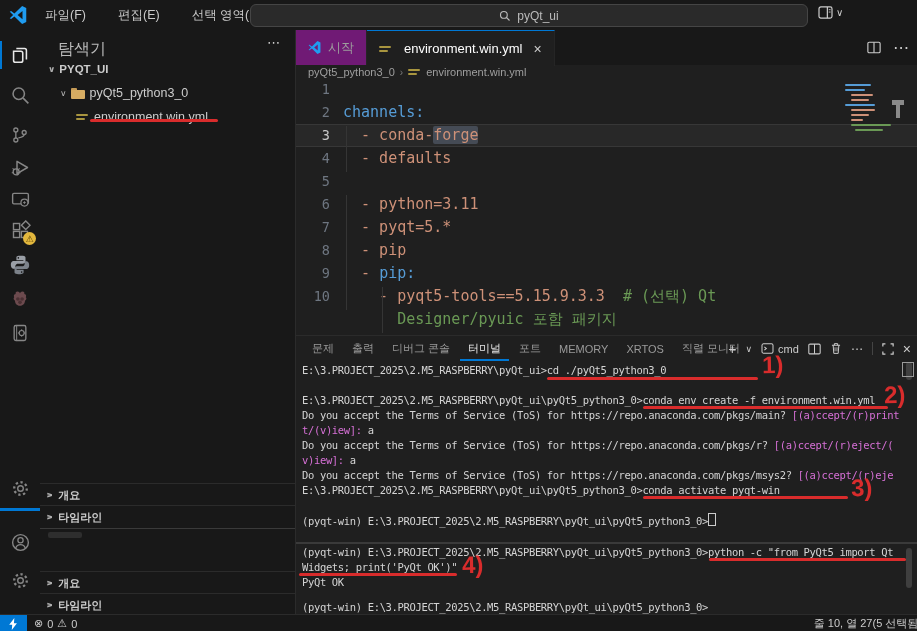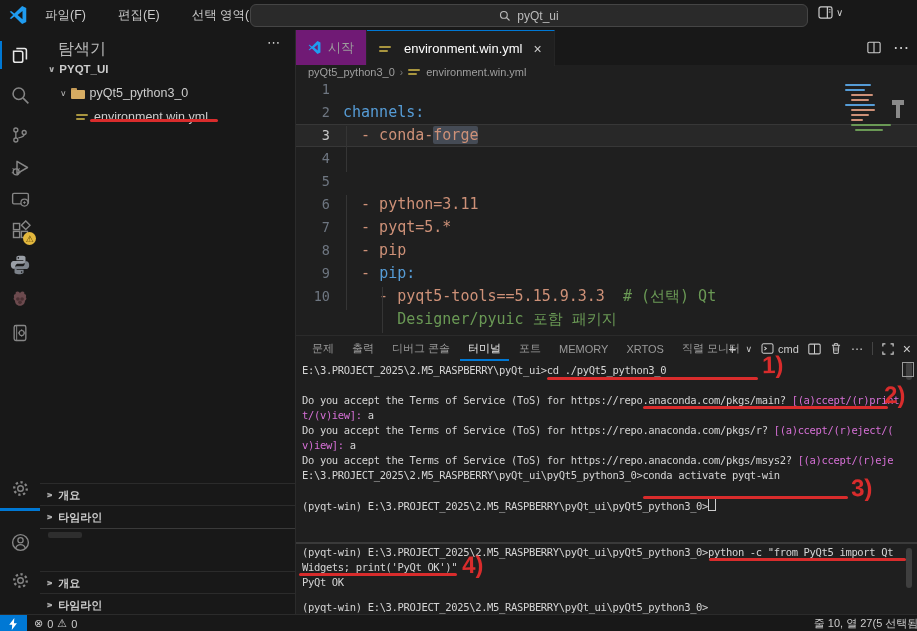--- a/index.html
+++ b/index.html
@@ -285,21 +285,21 @@
       <span class="yaml-ic" style="margin:0">
           <i></i>
           <i></i>
         </span>
       <span>environment.win.yml</span>
     </div>
     <div class="code" id="code-lines">
         <div class="code-line"><span class="ln">1</span></div>
         <div class="code-line"><span class="ln">2</span><span><span class="t-key">channels:</span></span></div>
         <div class="code-line cur"><span class="ln">3</span><span><span class="t-val">  - conda-</span><span class="t-val hl">forge</span></span></div>
-        <div class="code-line"><span class="ln">4</span></div>
+        <div class="code-line"><span class="ln">4</span><span><span class="t-val">  - defaults</span></span></div>
         <div class="code-line"><span class="ln">5</span></div>
         <div class="code-line"><span class="ln">6</span><span><span class="t-val">  - python=3.11</span></span></div>
         <div class="code-line"><span class="ln">7</span><span><span class="t-val">  - pyqt=5.*</span></span></div>
         <div class="code-line"><span class="ln">8</span><span><span class="t-val">  - pip</span></span></div>
         <div class="code-line"><span class="ln">9</span><span><span class="t-val">  - </span><span class="t-key">pip:</span></span></div>
         <div class="code-line"><span class="ln">10</span><span><span class="t-val">    - pyqt5-tools==5.15.9.3.3</span><span class="t-com">  # (선택) Qt</span></span></div>
         <div class="code-line"><span class="ln"></span><span><span class="t-def">      </span><span class="t-com">Designer/pyuic 포함 패키지</span></span></div>
       </div>
     <div class="guide" style="left:50px;top:96px;height:46px"></div>
     <div class="guide" style="left:50px;top:165px;height:115px"></div>
@@ -352,20 +352,21 @@
       <span>⋯</span>
       <span class="pa-sep"></span>
       <svg width="12" height="12" viewBox="0 0 14 14">
           <path d="M1 4V1h3M10 1h3v3M13 10v3h-3M4 13H1v-3" fill="none" stroke="#cccccc" stroke-width="1.4"></path>
         </svg>
       <span style="font-size:14px">×</span>
     </div>
     <div class="term" id="term-top">
         <div class="term-line"><span class="t-def">E:\3.PROJECT_2025\2.M5_RASPBERRY\pyQt_ui&gt;cd ./pyQt5_python3_0</span></div>
         <div class="term-line">&nbsp;</div>
+        <div class="term-line"><span class="t-def">E:\3.PROJECT_2025\2.M5_RASPBERRY\pyQt_ui\pyQt5_python3_0&gt;conda env create -f environment.win.yml</span></div>
         <div class="term-line"><span class="t-def">Do you accept the Terms of Service (ToS) for https://repo.anaconda.com/pkgs/main? </span><span class="t-mag">[(a)ccept/(r)print</span></div>
         <div class="term-line"><span class="t-mag">t/(v)iew]:</span><span class="t-def"> a</span></div>
         <div class="term-line"><span class="t-def">Do you accept the Terms of Service (ToS) for https://repo.anaconda.com/pkgs/r? </span><span class="t-mag">[(a)ccept/(r)eject/(</span></div>
         <div class="term-line"><span class="t-mag">v)iew]:</span><span class="t-def"> a</span></div>
         <div class="term-line"><span class="t-def">Do you accept the Terms of Service (ToS) for https://repo.anaconda.com/pkgs/msys2? </span><span class="t-mag">[(a)ccept/(r)eje</span></div>
         <div class="term-line"><span class="t-def">E:\3.PROJECT_2025\2.M5_RASPBERRY\pyQt_ui\pyQt5_python3_0&gt;conda activate pyqt-win</span></div>
         <div class="term-line">&nbsp;</div>
         <div class="term-line"><span class="t-def">(pyqt-win) E:\3.PROJECT_2025\2.M5_RASPBERRY\pyQt_ui\pyQt5_python3_0&gt;</span><span class="cursorbox"></span></div>
       </div>
   </div>

